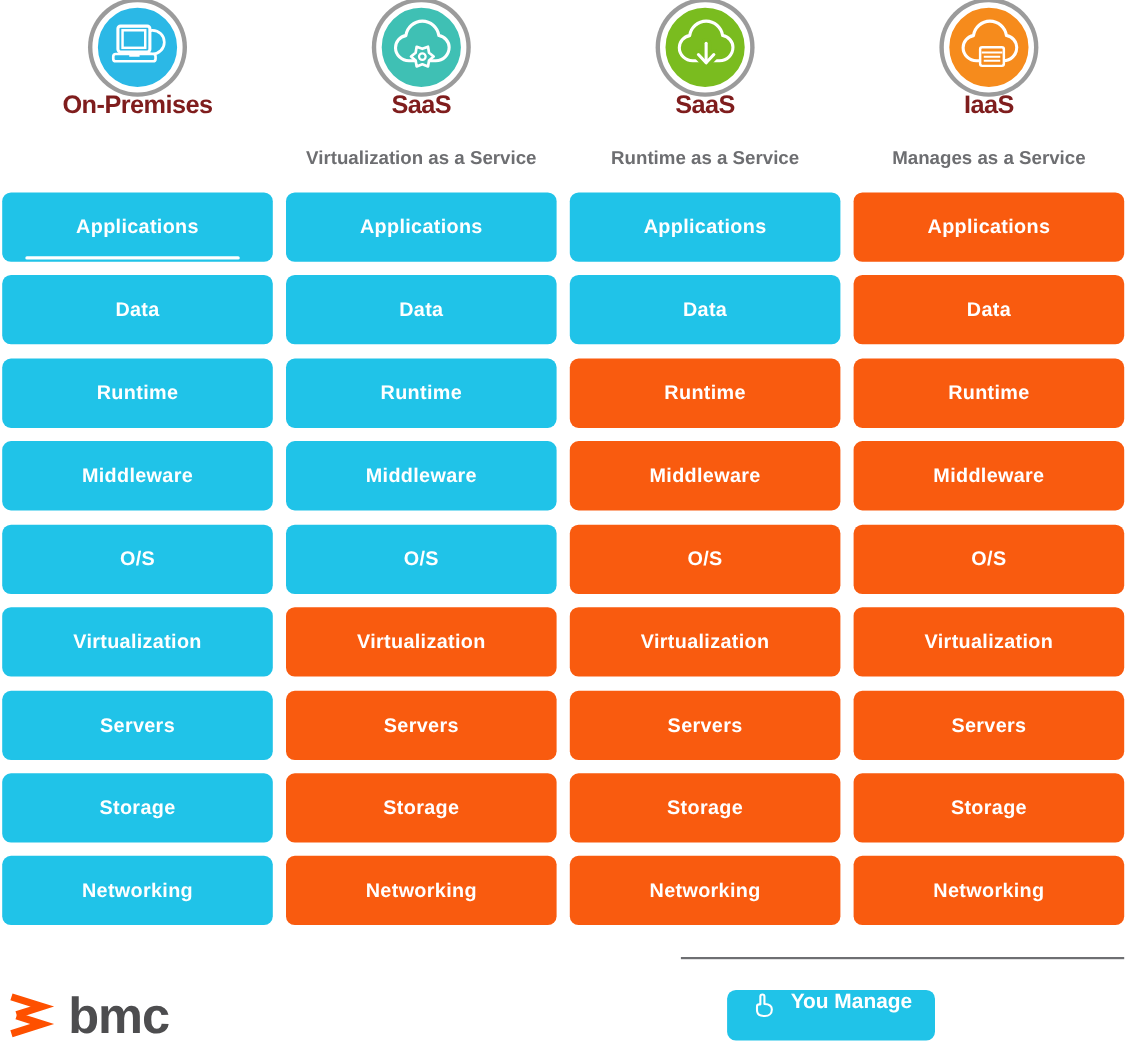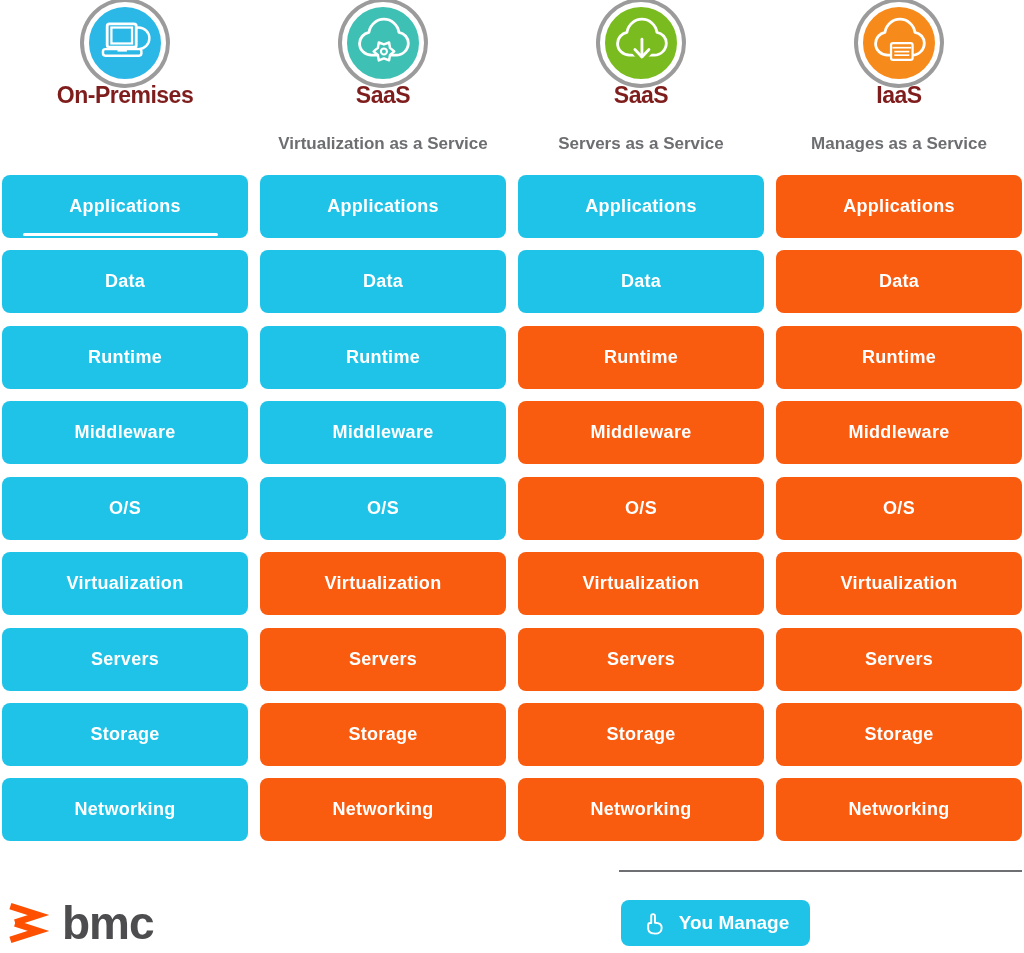--- a/index.html
+++ b/index.html
@@ -24,22 +24,22 @@
     letter-spacing:0.3px;}
   .cell.you{background:var(--you);}
   .cell.other{background:var(--other);}
 
   .artifact-underline{position:absolute;left:23px;top:233px;width:195px;height:3px;
     background:#ffffff;border-radius:2px;}
 
   
   .legend-divider{position:absolute;left:619px;top:870px;width:403px;height:2px;background:#6e6f72;}
   .legend-btn{position:absolute;top:900px;height:46px;border-radius:8px;display:flex;
-    align-items:center;justify-content:center;gap:10px;color:#ffffff;font-size:19px;
-    font-weight:bold;box-sizing:border-box;}
+    justify-content:center;gap:10px;color:#ffffff;font-size:19px;
+    font-weight:bold;box-sizing:border-box;margin-left:40px;}
   .legend-btn svg{width:27px;height:27px;}
   #legend-you{left:621px;width:189px;}
   #legend-other{left:832px;width:190px;}
 
   
   .bmc-logo{position:absolute;left:2px;top:900px;display:flex;align-items:flex-end;}
   .bmc-mark{width:56px;height:46px;}
   .bmc-word{font-size:46px;font-weight:bold;color:#4d4d4f;letter-spacing:-1px;
     line-height:46px;margin-left:4px;}
 </style>
@@ -81,21 +81,21 @@
       <svg viewBox="0 0 64 64">
         <path d="M20 45 C12.8 45 7 39.4 7 32.5 C7 26.6 11.3 21.7 17 20.7 C18.2 12.7 25 6.6 33 6.6 C41 6.6 47.8 12.6 49 20.6 C54.6 21.5 59 26.4 59 32 C59 39.2 53.2 45 46 45 Z" fill="none" stroke="#fff" stroke-width="3" stroke-linejoin="round"></path>
         <g stroke-linecap="round" stroke-linejoin="round" fill="none">
           <path d="M33 28 V46.5 M25.5 39 L33 47 L40.5 39" class="halo" stroke-width="10" stroke="#7abc1f"></path>
           <path d="M33 28 V46.5" stroke="#fff" stroke-width="3"></path>
           <path d="M25.5 39 L33 47 L40.5 39" stroke="#fff" stroke-width="3"></path>
         </g>
       </svg>
     </div>
     <div class="col-title">SaaS</div>
-    <div class="col-subtitle">Servers as a Service</div>
+    <div class="col-subtitle">Runtime as a Service</div>
   </div>
 
   <div class="col-header" style="left:776px;">
     <div class="icon-circle" style="--c: #f68b1c;">
       <svg viewBox="0 0 64 64">
         <path d="M20 45 C12.8 45 7 39.4 7 32.5 C7 26.6 11.3 21.7 17 20.7 C18.2 12.7 25 6.6 33 6.6 C41 6.6 47.8 12.6 49 20.6 C54.6 21.5 59 26.4 59 32 C59 39.2 53.2 45 46 45 Z" fill="none" stroke="#fff" stroke-width="3" stroke-linejoin="round"></path>
         <rect class="bgfill" x="23.5" y="32" width="23" height="18" rx="2" stroke="#fff" stroke-width="2.4"></rect>
         <line x1="25" y1="37" x2="45" y2="37" stroke="#fff" stroke-width="1.8"></line>
         <line x1="27" y1="41.2" x2="43" y2="41.2" stroke="#fff" stroke-width="1.8"></line>
         <line x1="27" y1="45" x2="43" y2="45" stroke="#fff" stroke-width="1.8"></line>

